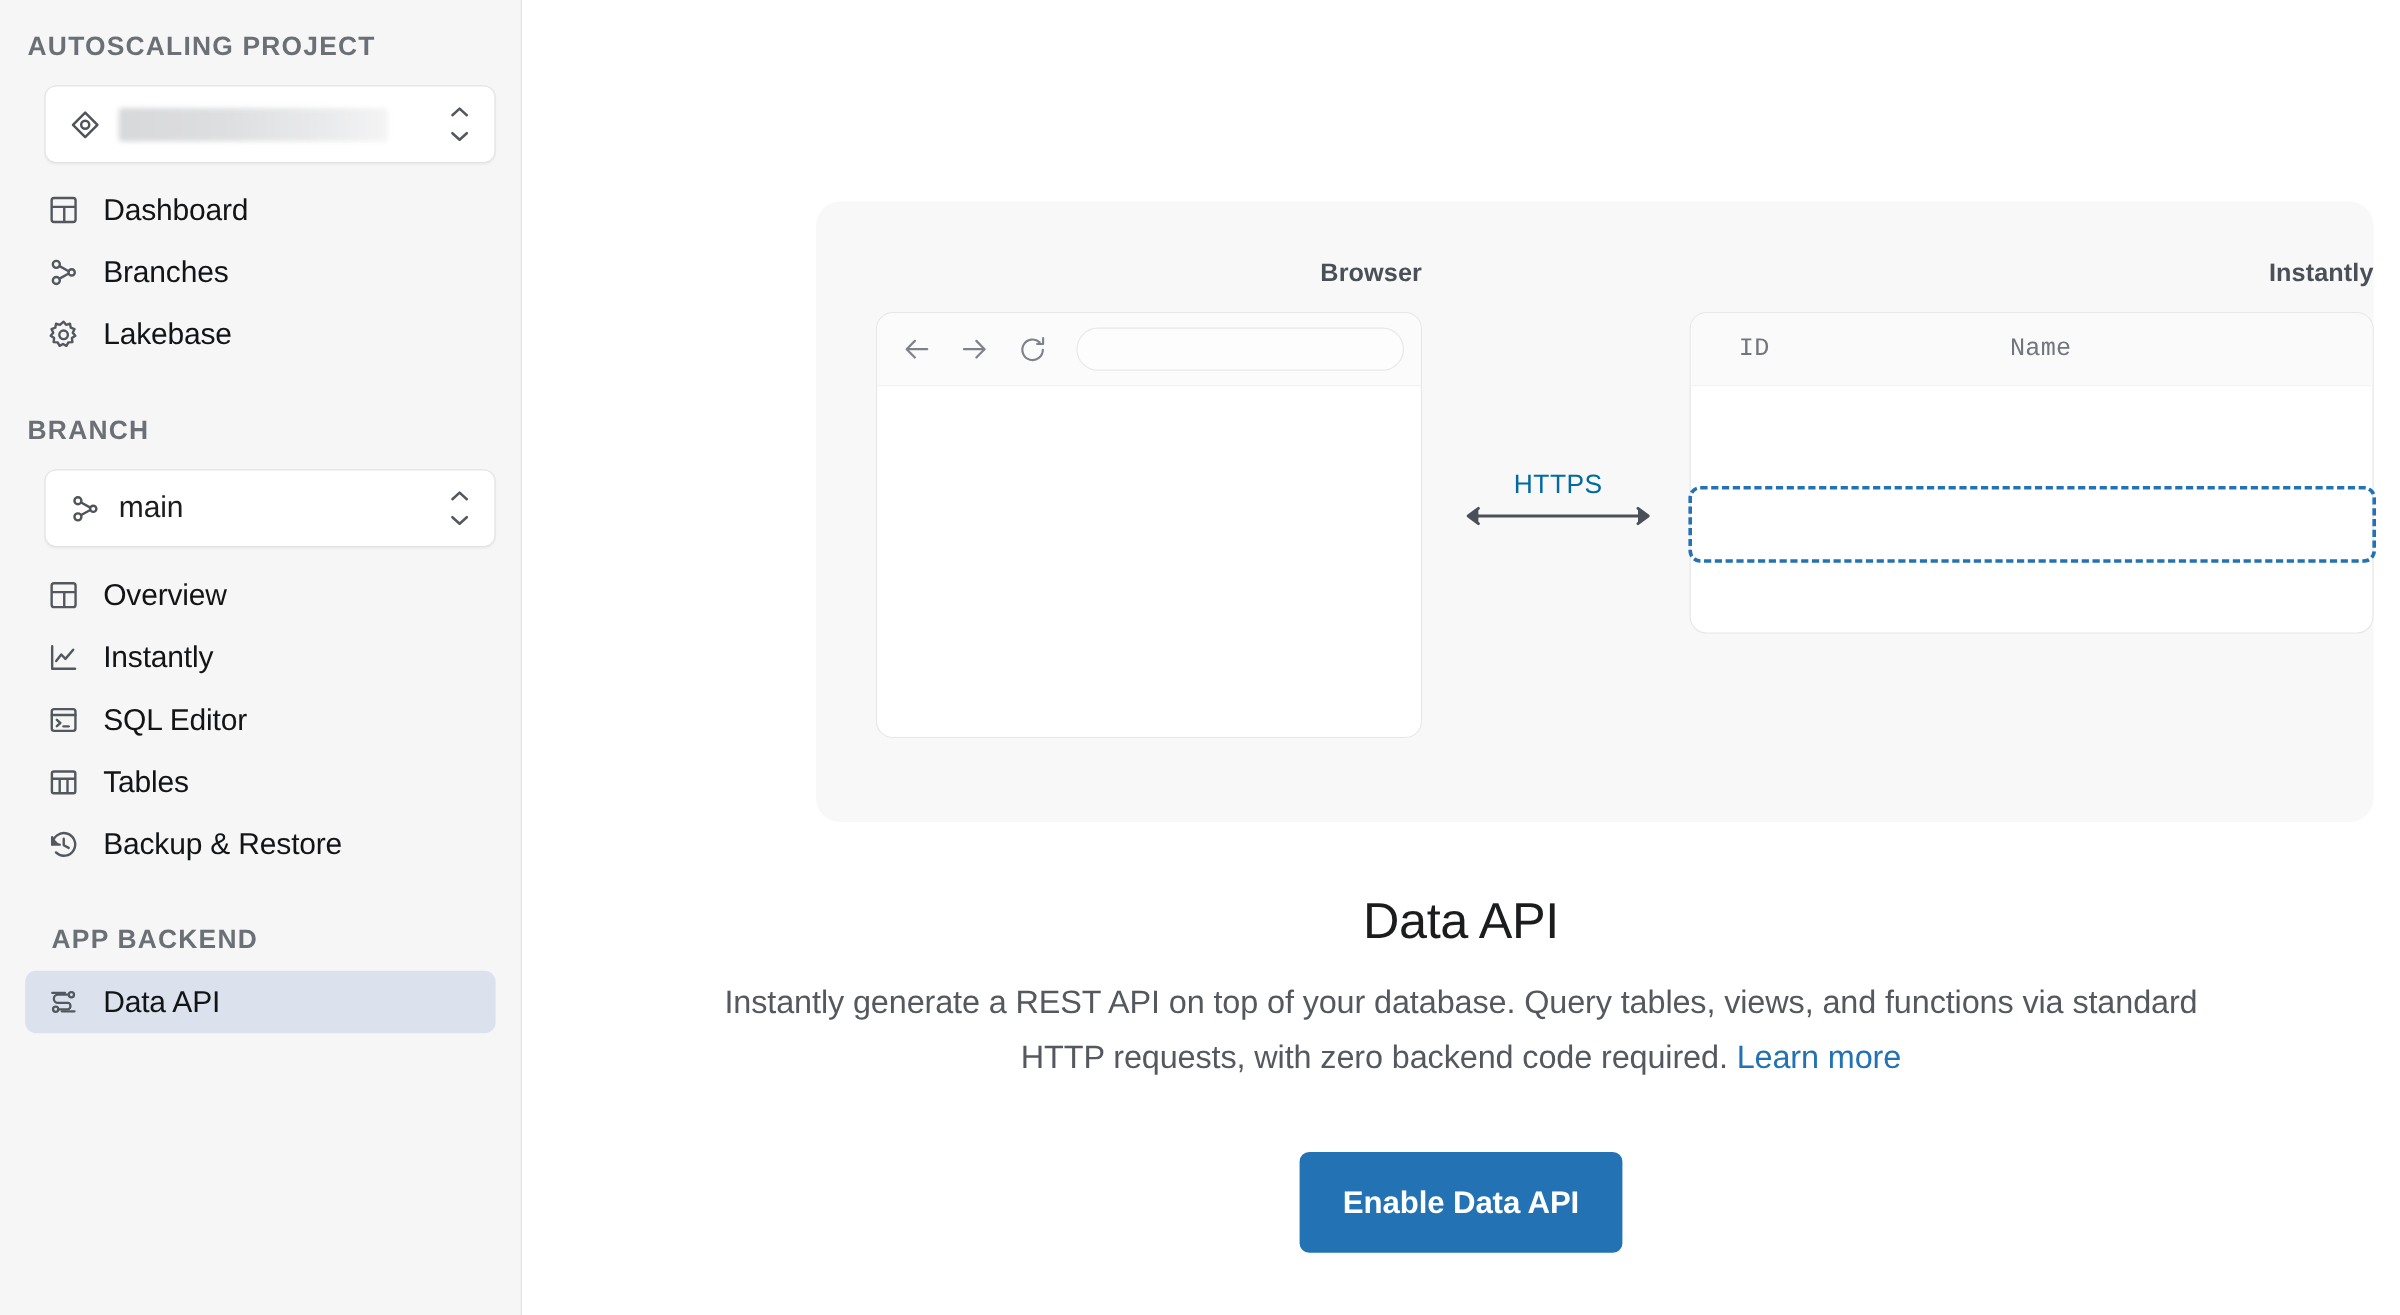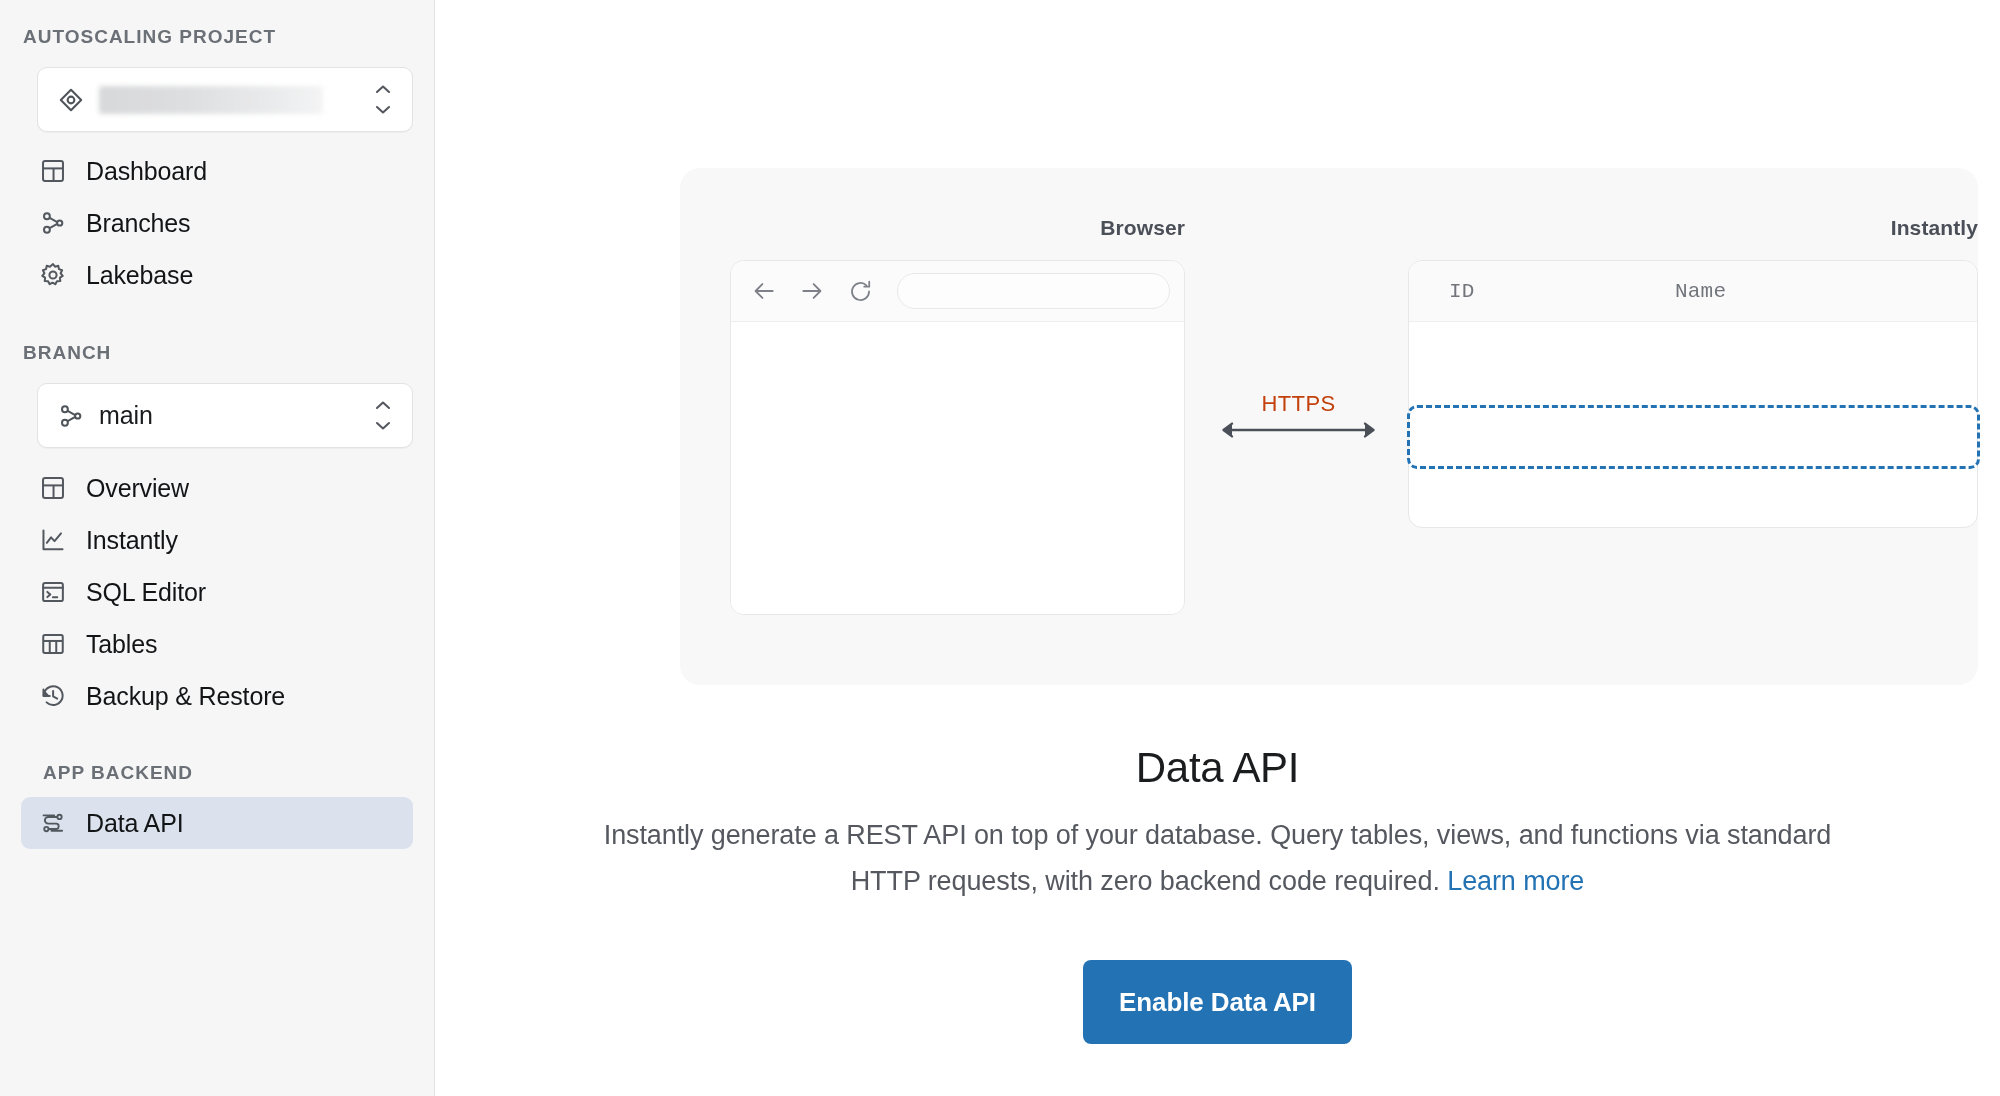--- a/index.html
+++ b/index.html
@@ -24,21 +24,21 @@
     width: 435px;
     height: 1096px;
     background: #f6f6f7;
     border-right: 1px solid #e4e4e6;
     padding: 0 21px;
     flex: 0 0 435px;
     position: relative;
   }
 
   .section-label {
-    font-size: 19px;
+    font-size: 22px;
     font-weight: 700;
     letter-spacing: 1.0px;
     color: #6b7077;
     text-transform: uppercase;
     padding-left: 2px;
   }
   .section-label.project { padding-top: 26px; }
   .section-label.branch  { padding-top: 41px; }
   .section-label.backend { padding-top: 40px; padding-left: 22px; }
 
@@ -265,21 +265,21 @@
   
   .https {
     position: absolute;
     left: 485px;
     top: 223px;
     width: 167px;
     text-align: center;
   }
   .https-label {
     font-size: 22px;
-    color: #c2410c;
+    color: #0369a1;
     letter-spacing: 0.4px;
     margin-bottom: 3px;
   }
   .https svg { display: block; }
 
   
   .hero-heading {
     position: absolute;
     left: 0; right: 0;
     top: 744px;

